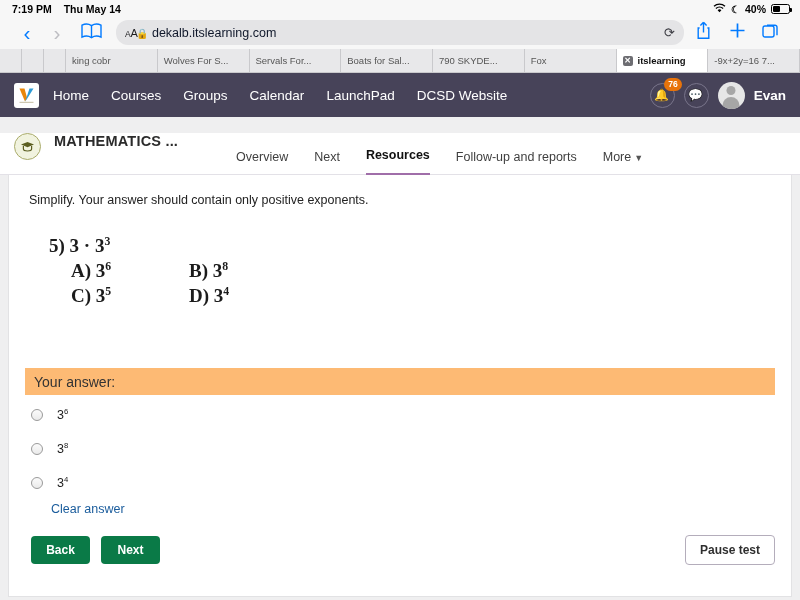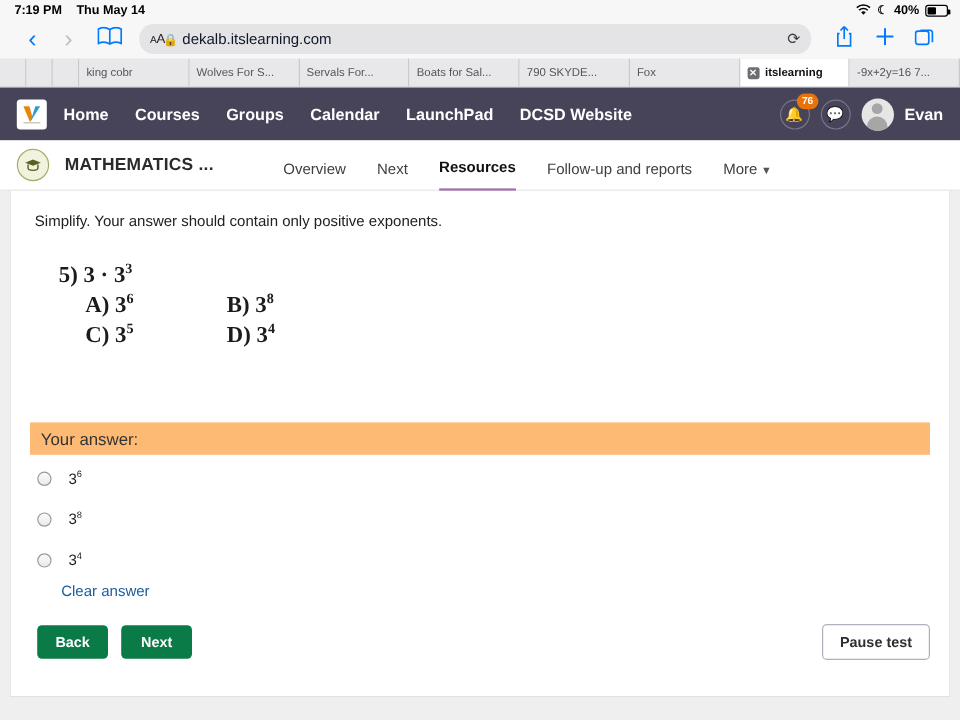--- a/index.html
+++ b/index.html
@@ -39,21 +39,21 @@
     display: flex; align-items: center; padding: 0 12px; gap: 0;
   }
   .nav-btn {
     width: 30px; text-align: center; font-size: 21px; color: #007aff; line-height: 1;
   }
   .nav-btn.dim { color: #bdbdc2; }
   .book-ic { width: 38px; text-align: center; color: #007aff; }
   .urlbar {
     flex: 1; height: 25px; background: #e4e4e6; border-radius: 12px;
     display: flex; align-items: center; position: relative;
-    margin: 0 10px 0 6px; padding: 0 9px;
+    margin: 0 2px 0 6px; padding: 0 9px;
   }
   .aa { font-size: 11px; color: #1c1c1e; letter-spacing: -.3px; }
   .aa .small { font-size: 8.5px; }
   .url-center {
     position: absolute; left: 0; right: 0; text-align: left;
     font-size: 12.5px; color: #0f172a; padding-left: 20px;
   }
   .lock { font-size: 10px; }
   .reload { margin-left: auto; font-size: 13px; color: #3c3c43; z-index: 2; }
   .tb-icon { width: 34px; text-align: center; color: #007aff; font-size: 18px; }
@@ -81,21 +81,21 @@
   .itl-nav {
     height: 44px; background: #474359; display: flex; align-items: center;
     padding: 0 14px; color: #fff;
   }
   .logo {
     width: 25px; height: 25px; background: #fff; border-radius: 3px;
     display: flex; align-items: center; justify-content: center;
     margin-right: 14px; flex: none;
   }
   .itl-link {
-    font-size: 13.5px; font-weight: bold; color: #fff; margin-right: 22px;
+    font-size: 13.5px; font-weight: normal; color: #fff; margin-right: 22px;
     white-space: nowrap;
   }
   .itl-right { margin-left: auto; display: flex; align-items: center; gap: 9px; }
   .circ-btn {
     width: 25px; height: 25px; border-radius: 50%; border: 1.5px solid #78748a;
     display: flex; align-items: center; justify-content: center;
     font-size: 12px; color: #e6e4ec; position: relative;
   }
   .badge {
     position: absolute; top: -6px; right: -8px; background: #e8730a;
@@ -111,22 +111,22 @@
     background: #a6a6a6; border-radius: 50%; transform: translateX(-50%);
   }
   .avatar::after {
     content: ""; position: absolute; left: 50%; top: 15px; width: 17px; height: 14px;
     background: #a6a6a6; border-radius: 9px 9px 0 0; transform: translateX(-50%);
   }
   .uname { font-size: 13.5px; font-weight: bold; }
 
   
   .course-bar {
-    height: 42px; background: #fff; display: flex; align-items: center;
-    padding: 0 14px; border-bottom: 1px solid #e3e1e7;
+    height: 42px; background: #fff; display: flex; 
+    padding: 0 14px; border-bottom: 1px solid #e3e1e7; margin-top: 16px;
   }
   .course-ic {
     width: 27px; height: 27px; border-radius: 50%;
     background: #f1f3df; border: 1.5px solid #a9ab6a;
     display: flex; align-items: center; justify-content: center;
     margin-right: 13px; flex: none; color: #6f7230; font-size: 13px;
   }
   .course-title { font-size: 14.5px; font-weight: bold; color: #2b2b2b; letter-spacing: .2px; }
   .ctabs { margin-left: 58px; display: flex; align-items: flex-end; height: 42px; }
   .ctab {

